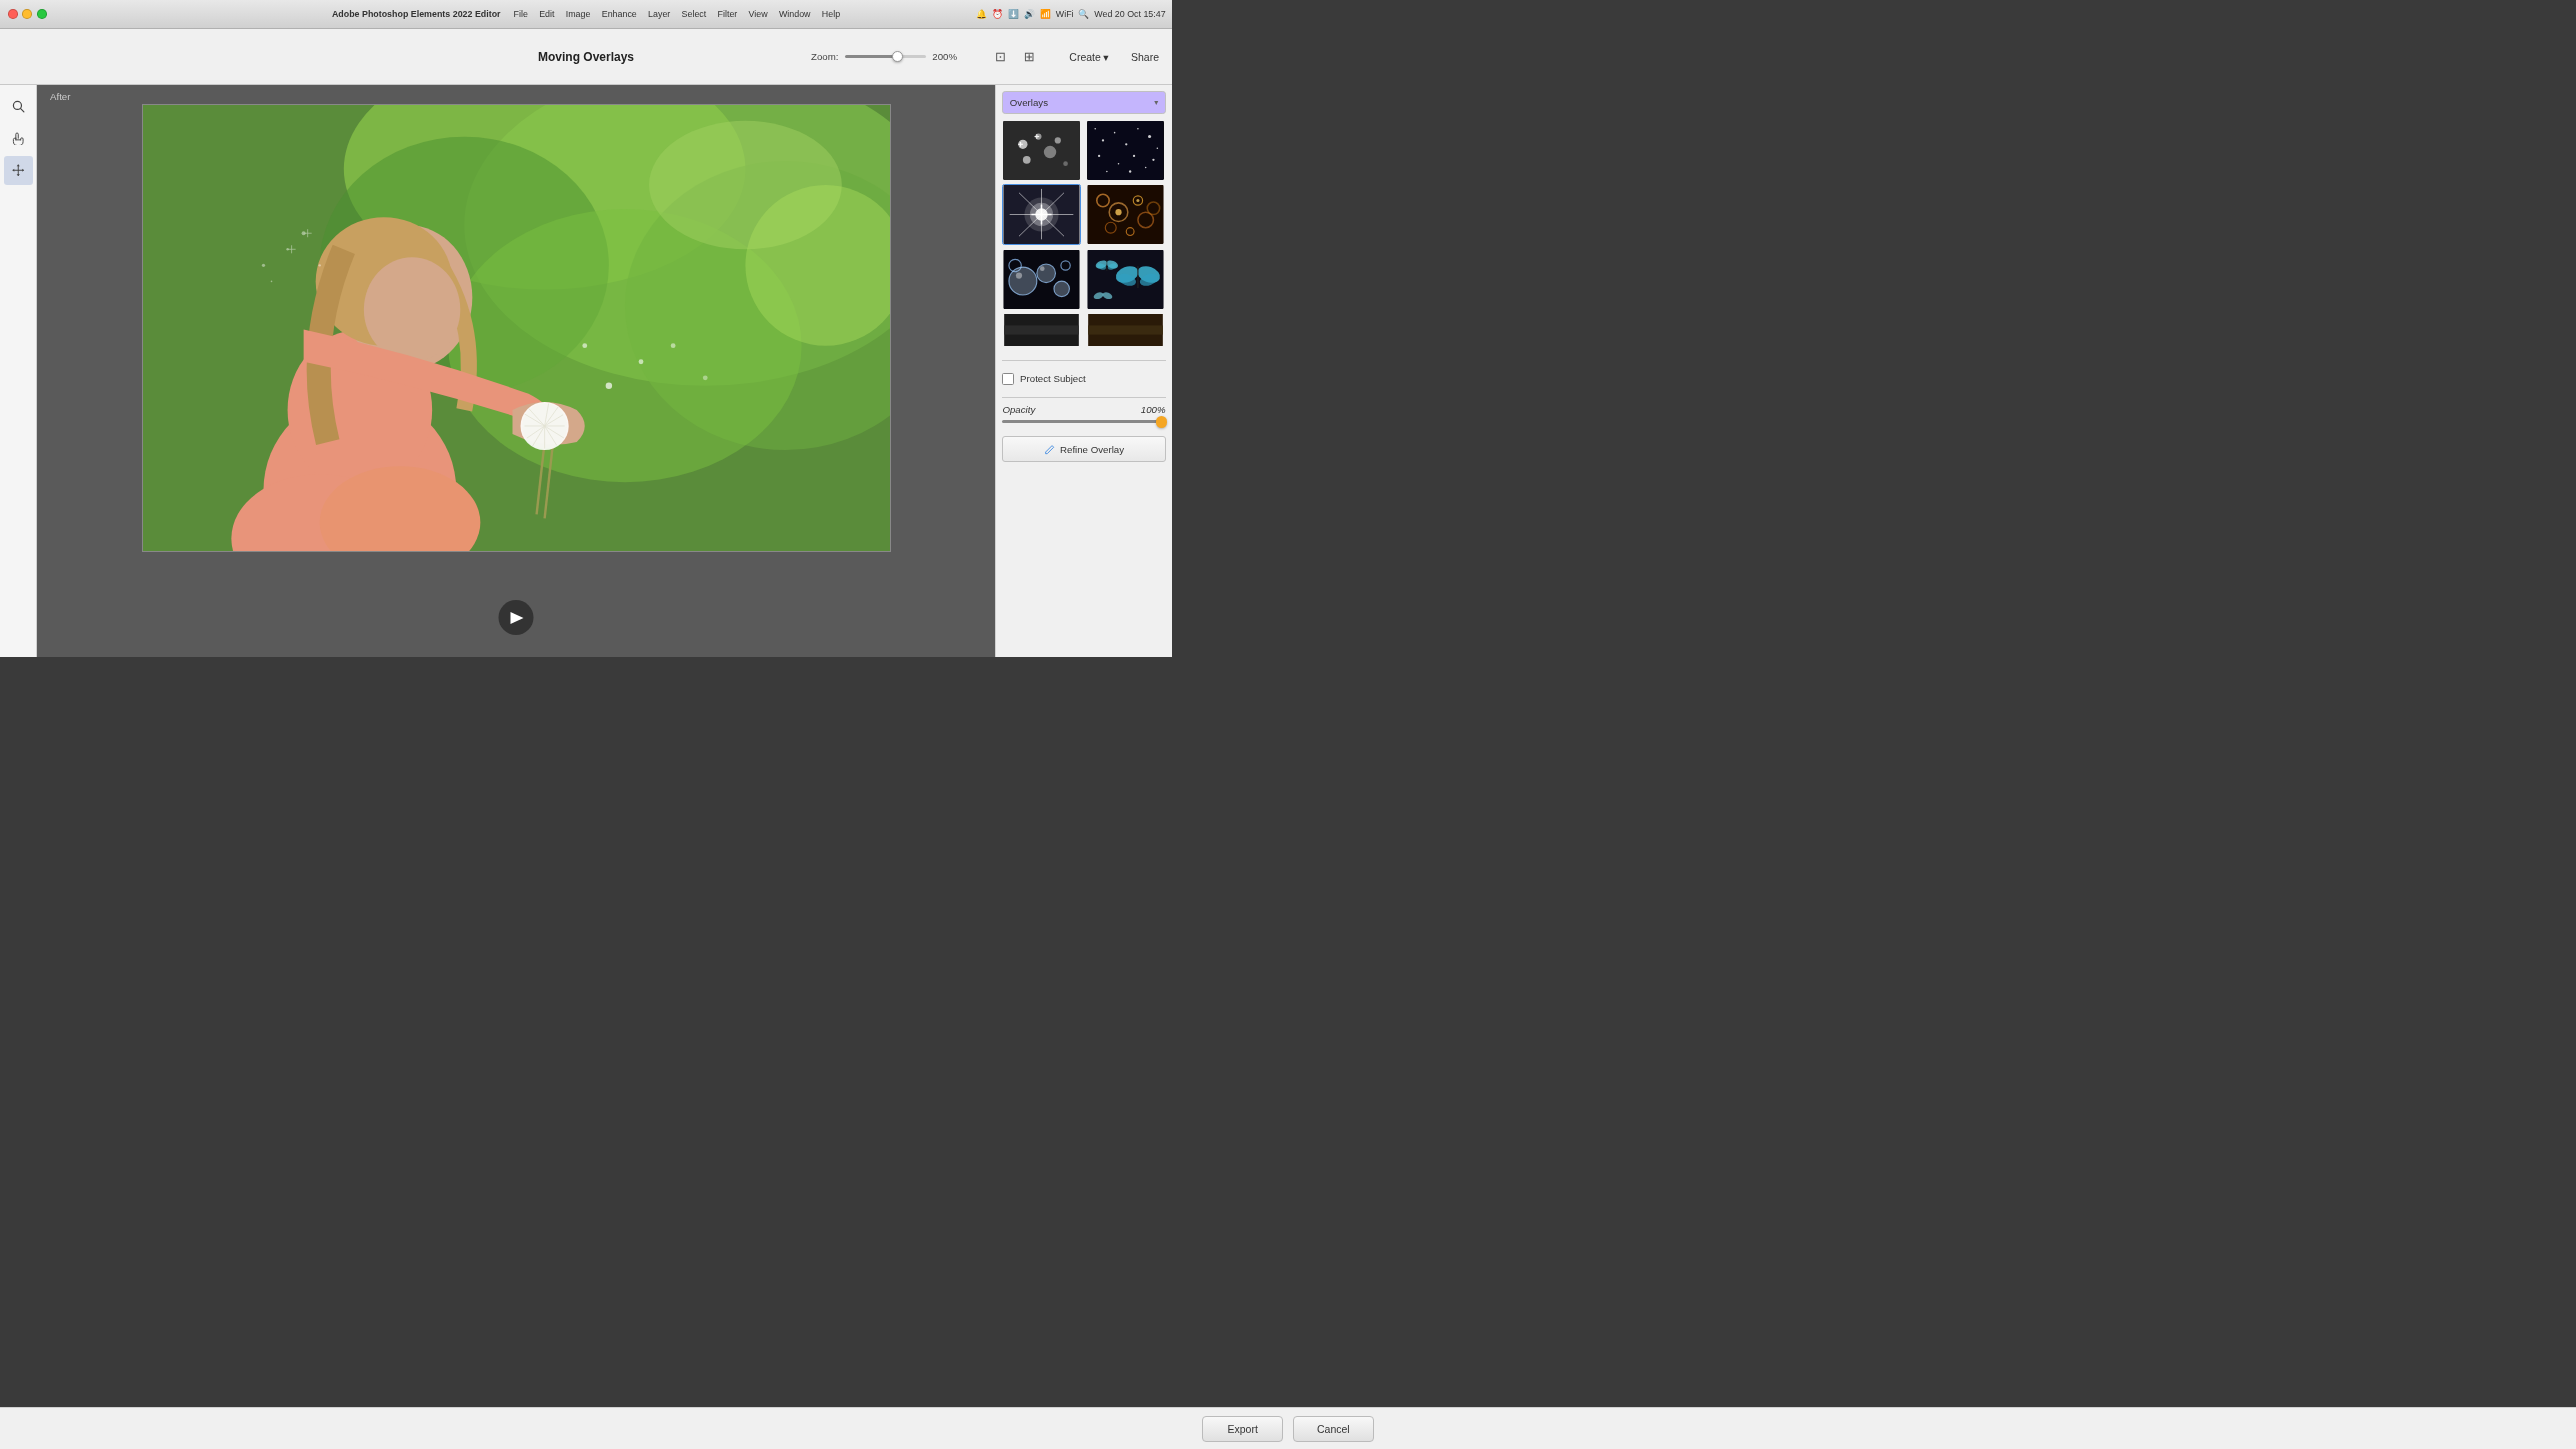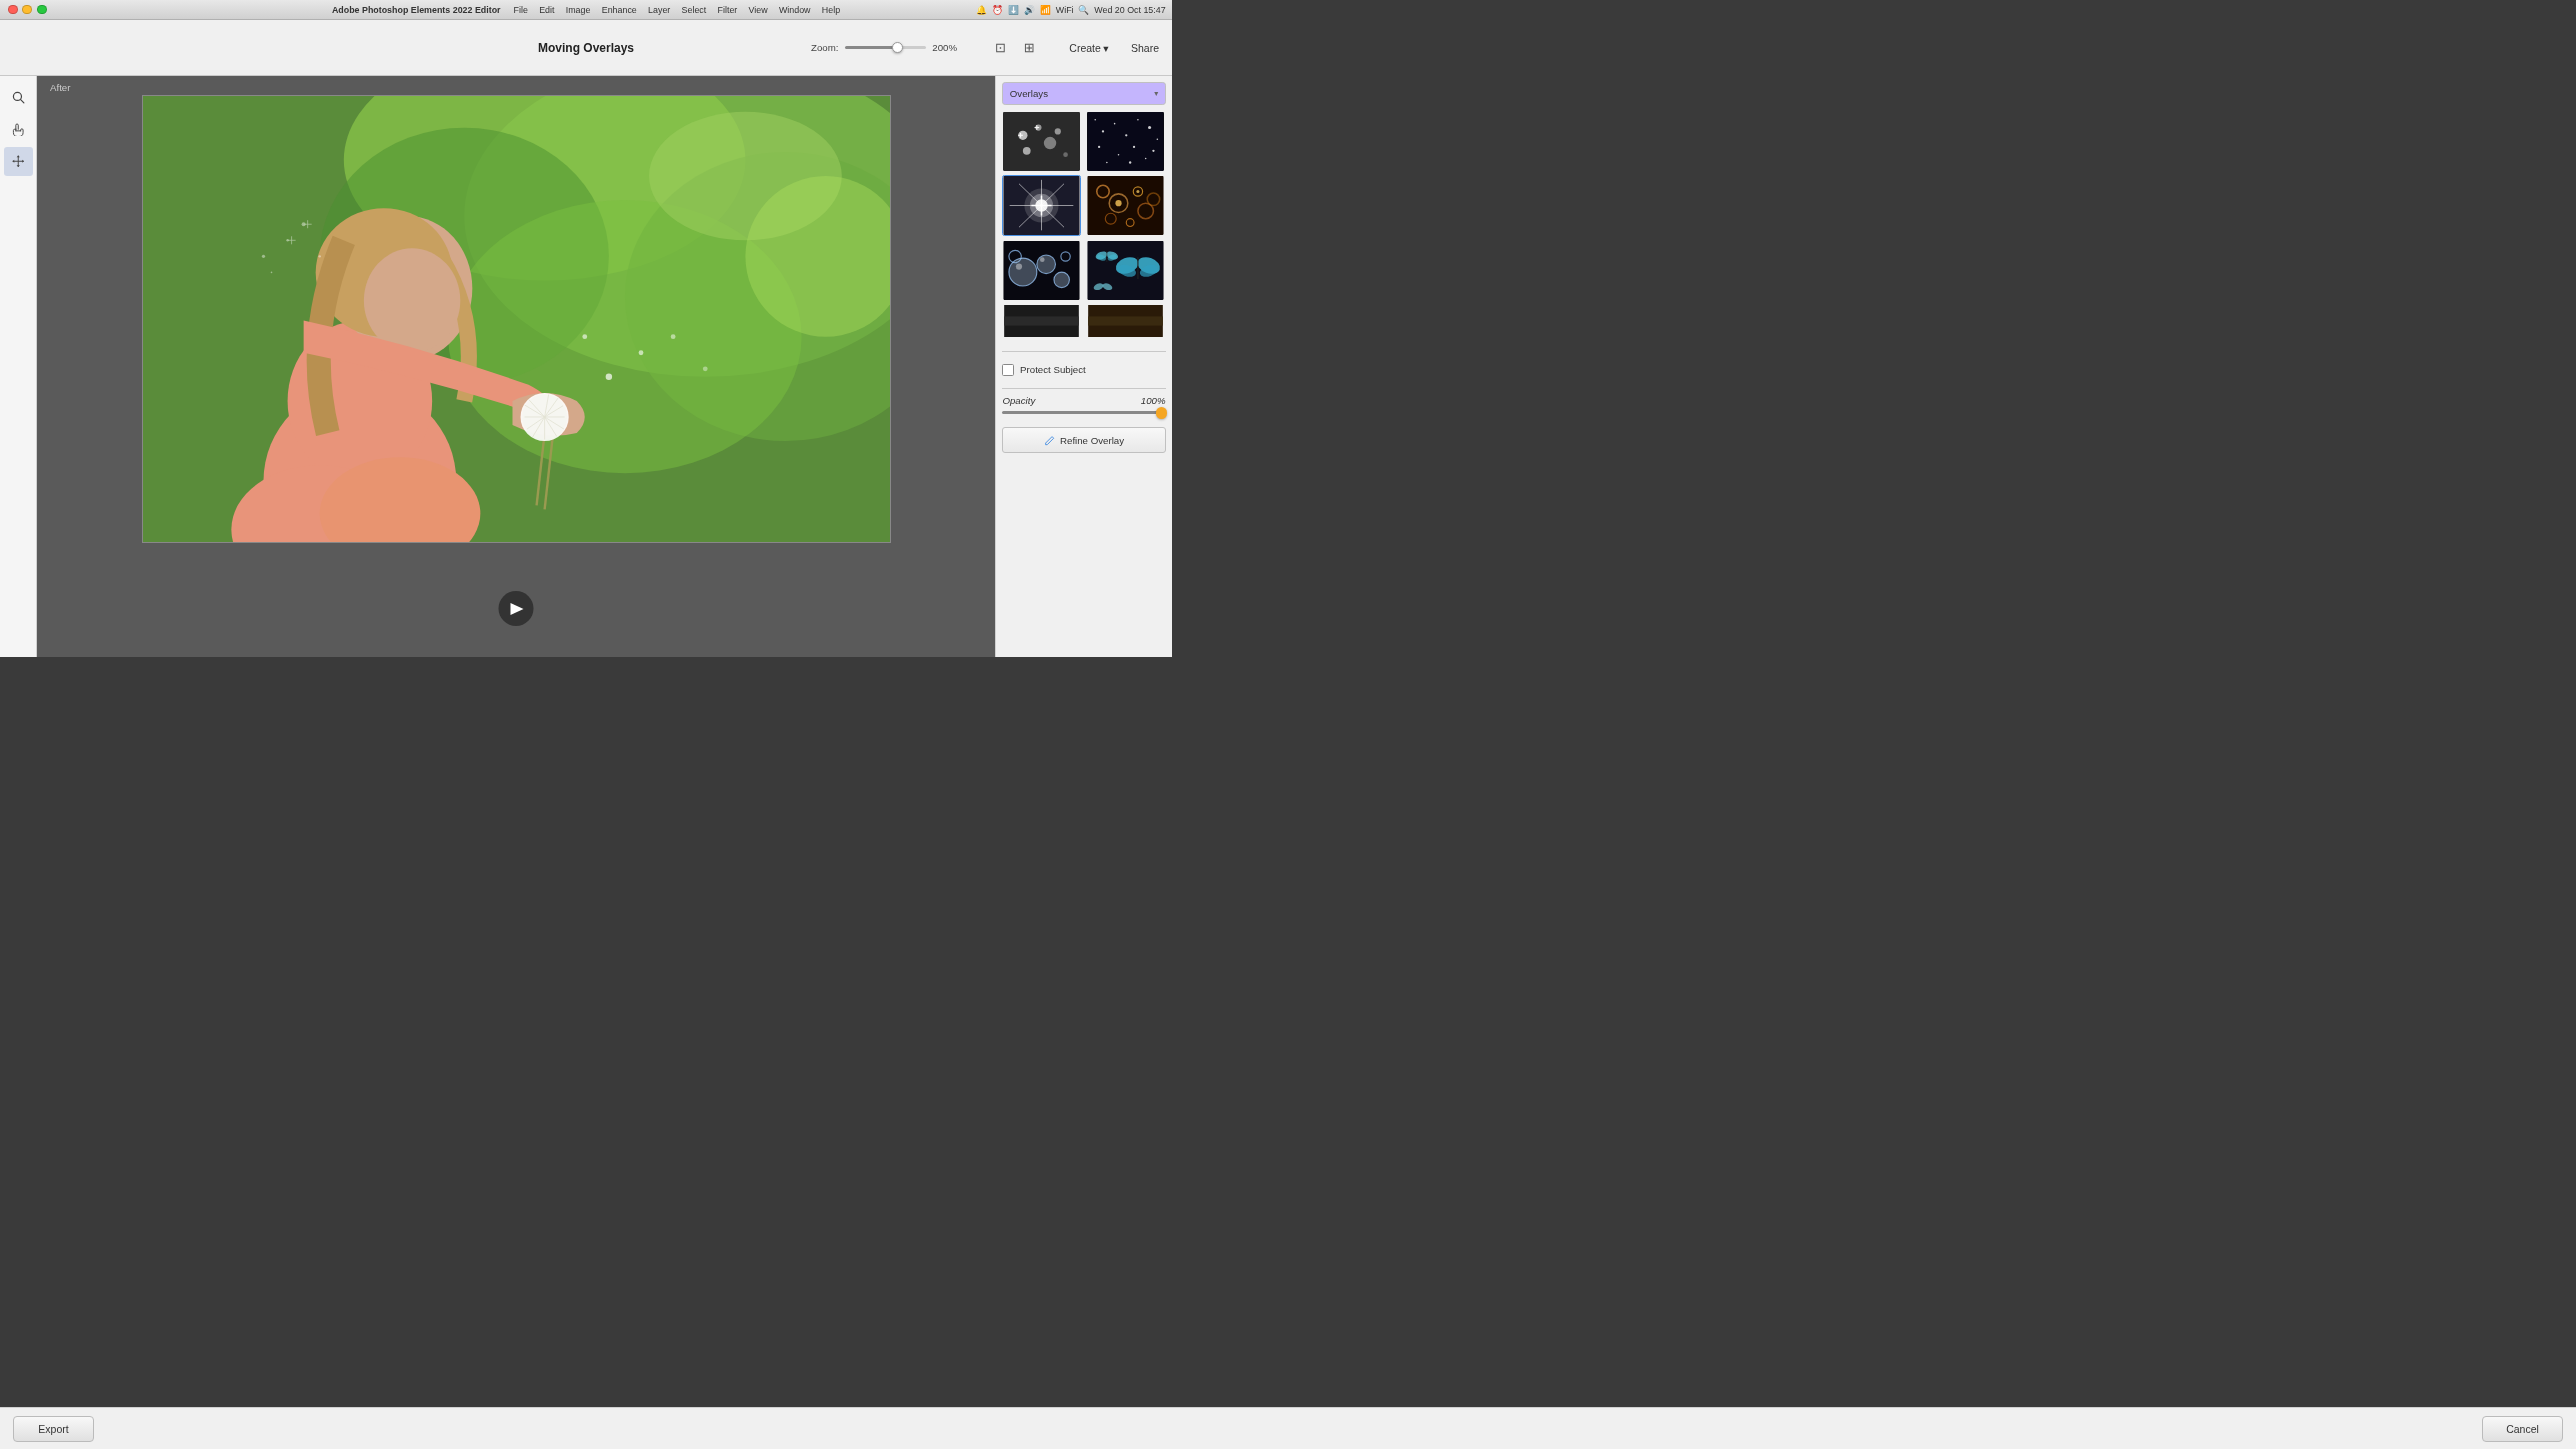--- a/index.html
+++ b/index.html
@@ -8,21 +8,21 @@
       height: 657px;
       background: #3a3a3a;
       font-family: -apple-system, BlinkMacSystemFont, 'SF Pro Text', 'Helvetica Neue', sans-serif;
       overflow: hidden;
       user-select: none;
     }
 
     
     .titlebar {
       width: 100%;
-      height: 20px;
+      height: 29px;
       background: linear-gradient(to bottom, #e8e8e8, #d0d0d0);
       display: flex;
       align-items: center;
       padding: 0 8px;
       border-bottom: 0.8px solid #b0b0b0;
       position: relative;
     }
     .traffic-lights {
       display: flex;
       gap: 4.8px;
@@ -788,21 +788,21 @@
       <svg width="11.3" height="11.3" viewBox="0 0 14 14" fill="none">
         <path d="M10 2L12 4L4 12H2V10L10 2Z" stroke="#4a90e2" stroke-width="1.2" fill="none"></path>
       </svg>
       <span>Refine Overlay</span>
     </button>
 
   </div>
 
 </div>
 
-<div style="position:fixed; bottom:0; width:100%; height:42px; background:#f0f0f0; border-top:0.8px solid #d0d0d0; display:flex; align-items:center; justify-content:space-between; padding:0 13px; gap:9.7px; z-index:100;">
+<div style="position:fixed; bottom:0; width:100%; height:42px; background:#f0f0f0; border-top:0.8px solid #d0d0d0; display:flex; align-items:center; justify-content:center; padding:0 13px; gap:9.7px; z-index:100;">
   <button class="export-btn">
     <span>Export</span>
   </button>
   <button class="cancel-btn">
     <span>Cancel</span>
   </button>
 </div>
 
 
 </body></html>

